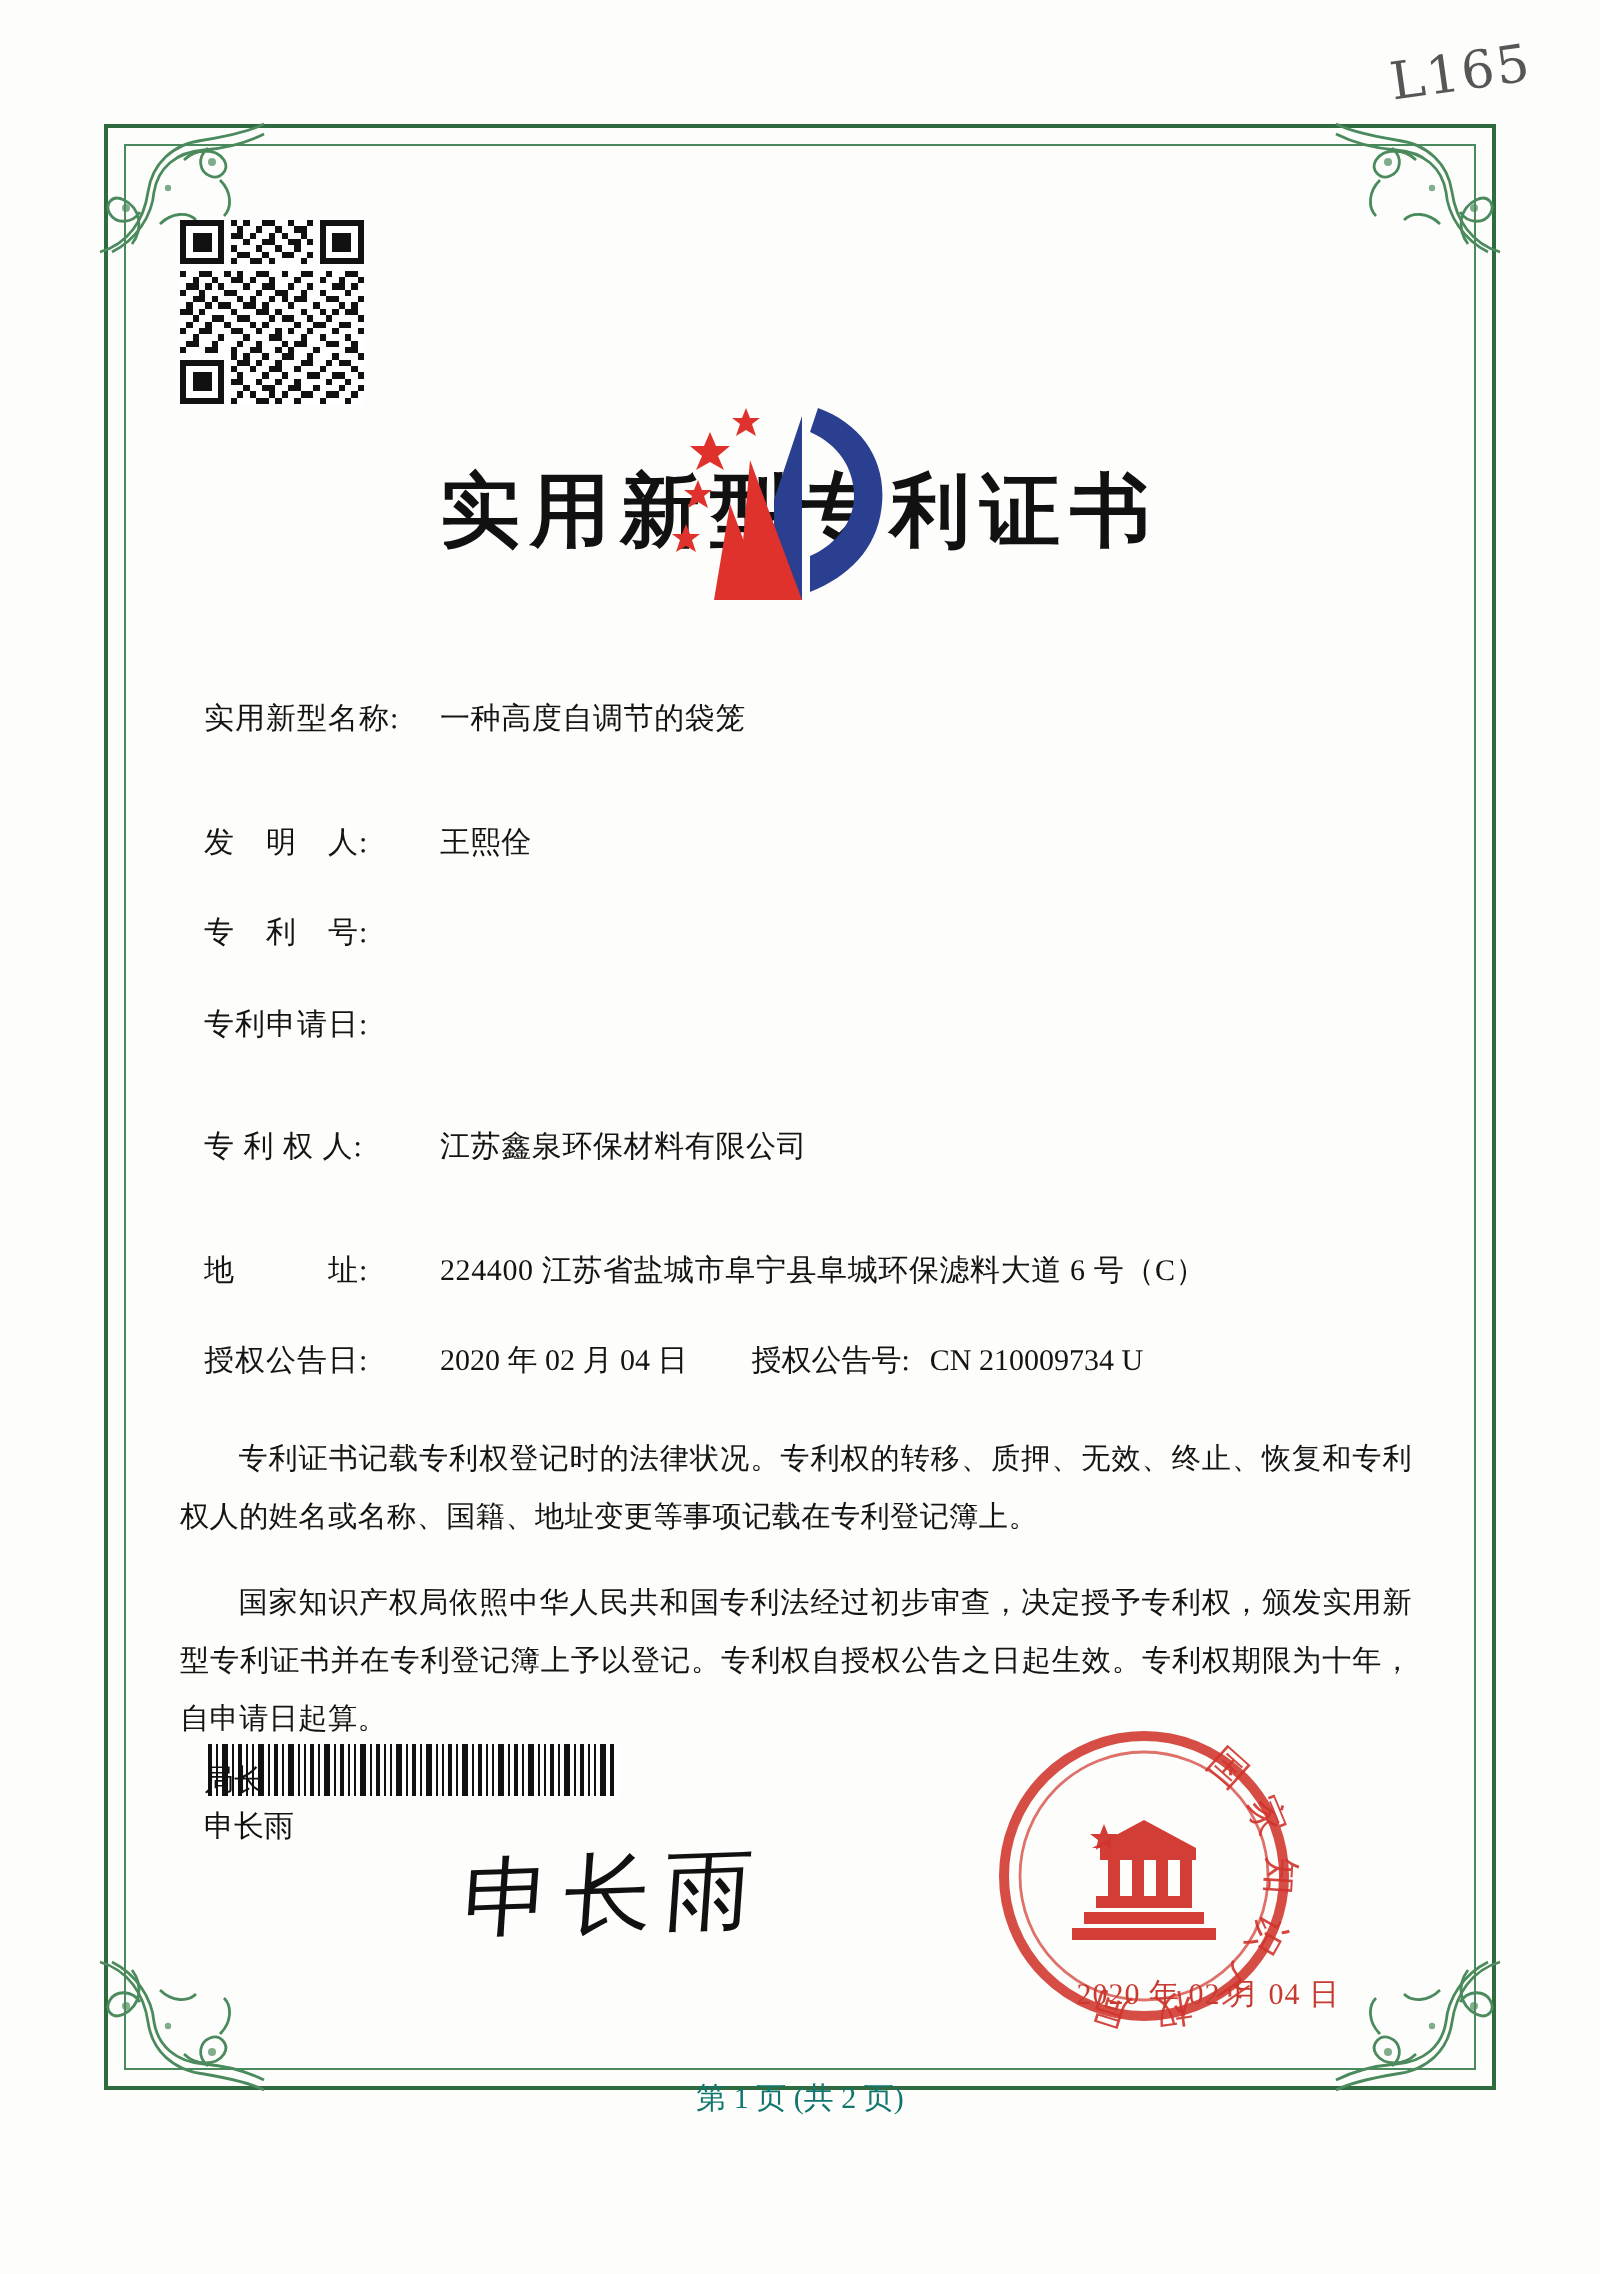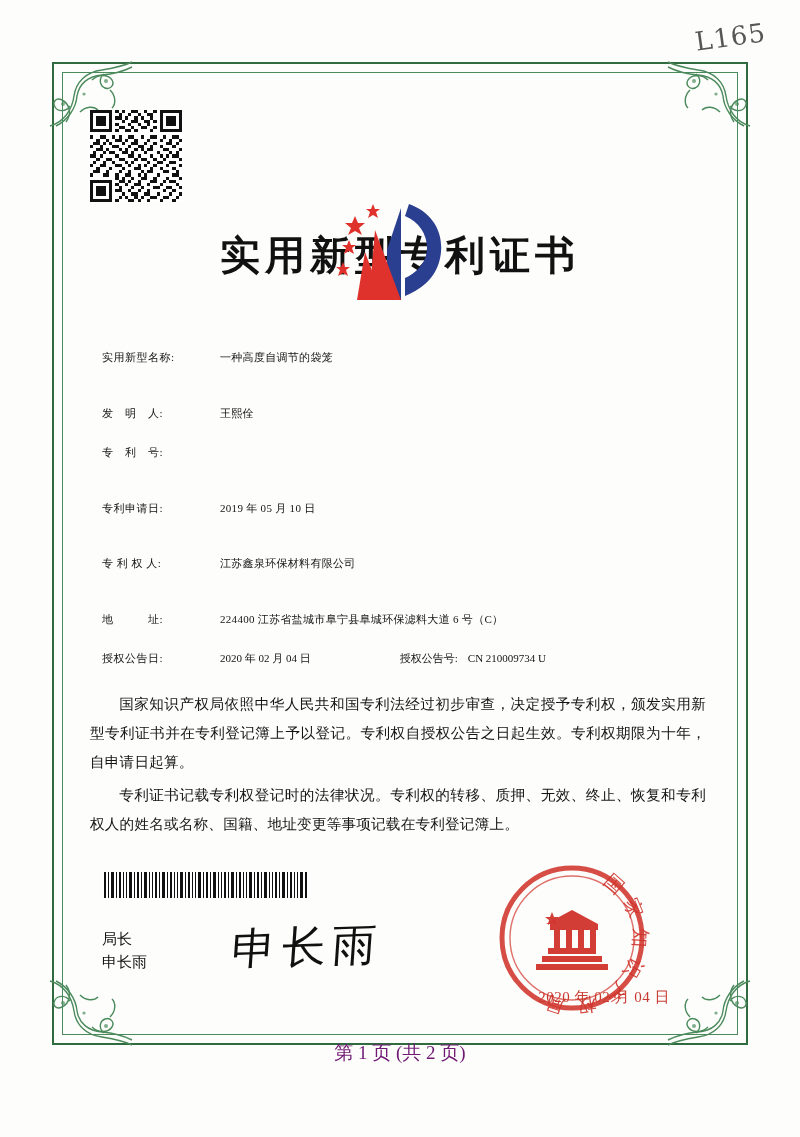--- a/index.html
+++ b/index.html
@@ -110,38 +110,38 @@
     font-family: "DejaVu Serif", "Liberation Serif", serif;
   }
 
   .fields {
     margin-top: 50px;
     padding-left: 12px;
   }
   .field {
     display: flex;
     align-items: baseline;
-    font-size: 11px;
+    font-size: 15px;
     color: #141414;
     margin-bottom: 23px;
     line-height: 1.5;
   }
   .field .lbl {
     width: 118px;
     flex: 0 0 118px;
     letter-spacing: .5px;
     white-space: nowrap;
   }
   .field .val {
     flex: 1;
     letter-spacing: .3px;
     margin-top: 16px;
   }
   .field .val2-label {
-    margin-left: 89px;
+    margin-left: 32px;
     white-space: nowrap;
   }
   .inline-row { display: flex; align-items: baseline; flex: 1; }
   .inline-row .v1 { white-space: nowrap; }
 
   .para {
     font-size: 14.6px;
     line-height: 2.0;
     color: #141414;
     text-indent: 2em;
@@ -156,21 +156,21 @@
     position: absolute;
     left: 102px;
     top: 872px;
     width: 208px;
     height: 26px;
   }
 
   .signature-block {
     position: absolute;
     left: 102px;
-    top: 928px;
+    top: 880px;
     font-size: 15px;
     color: #111;
     line-height: 1.55;
   }
   .hand-sign {
     position: absolute;
     left: 232px;
     top: 918px;
     font-size: 44px;
     font-family: "DejaVu Serif", serif;
@@ -195,22 +195,22 @@
     color: #c8392f;
     letter-spacing: .5px;
   }
 
   .page-no {
     position: absolute;
     left: 0;
     right: 0;
     top: 1040px;
     text-align: center;
-    font-size: 19px;
-    color: #701a75;
+    font-size: 15px;
+    color: #0f766e;
   }
   .footer-note {
     position: absolute;
     left: 0;
     right: 0;
     top: 1094px;
     text-align: center;
     font-size: 15px;
     color: #1b1b1b;
     letter-spacing: 1px;
@@ -541,21 +541,20 @@
         <span class="lbl">发　明　人:</span>
         <span class="val">王熙佺</span>
       </div>
 
       <div class="field">
         <span class="lbl">专　利　号:</span>
       </div>
 
       <div class="field">
         <span class="lbl">专利申请日:</span>
-        <span class="val">2019 年 05 月 10 日</span>
       </div>
 
       <div class="field">
         <span class="lbl">专 利 权 人:</span>
         <span class="val">江苏鑫泉环保材料有限公司</span>
       </div>
 
       <div class="field">
         <span class="lbl">地　　　址:</span>
         <span class="val">224400 江苏省盐城市阜宁县阜城环保滤料大道 6 号（C）</span>
@@ -565,22 +564,22 @@
         <span class="lbl">授权公告日:</span>
         <span class="inline-row">
           <span class="v1">2020 年 02 月 04 日</span>
           <span class="val2-label">授权公告号:</span>
           <span style="margin-left:10px">CN 210009734 U</span>
         </span>
       </div>
 
     </div>
 
+    <div class="para">专利证书记载专利权登记时的法律状况。专利权的转移、质押、无效、终止、恢复和专利权人的姓名或名称、国籍、地址变更等事项记载在专利登记簿上。</div>
     <div class="para first">国家知识产权局依照中华人民共和国专利法经过初步审查，决定授予专利权，颁发实用新型专利证书并在专利登记簿上予以登记。专利权自授权公告之日起生效。专利权期限为十年，自申请日起算。</div>
-    <div class="para">专利证书记载专利权登记时的法律状况。专利权的转移、质押、无效、终止、恢复和专利权人的姓名或名称、国籍、地址变更等事项记载在专利登记簿上。</div>
 
   </div>
 
   <div class="barcode">
     <svg viewBox="0 0 208 26" width="208" height="26" shape-rendering="crispEdges">
       <rect width="208" height="26" fill="#ffffff"></rect>
       <g fill="#111111">
         <rect x="2" y="0" width="2" height="26"></rect>
           <rect x="6" y="0" width="1" height="26"></rect>
         <rect x="9" y="0" width="3" height="26"></rect>

